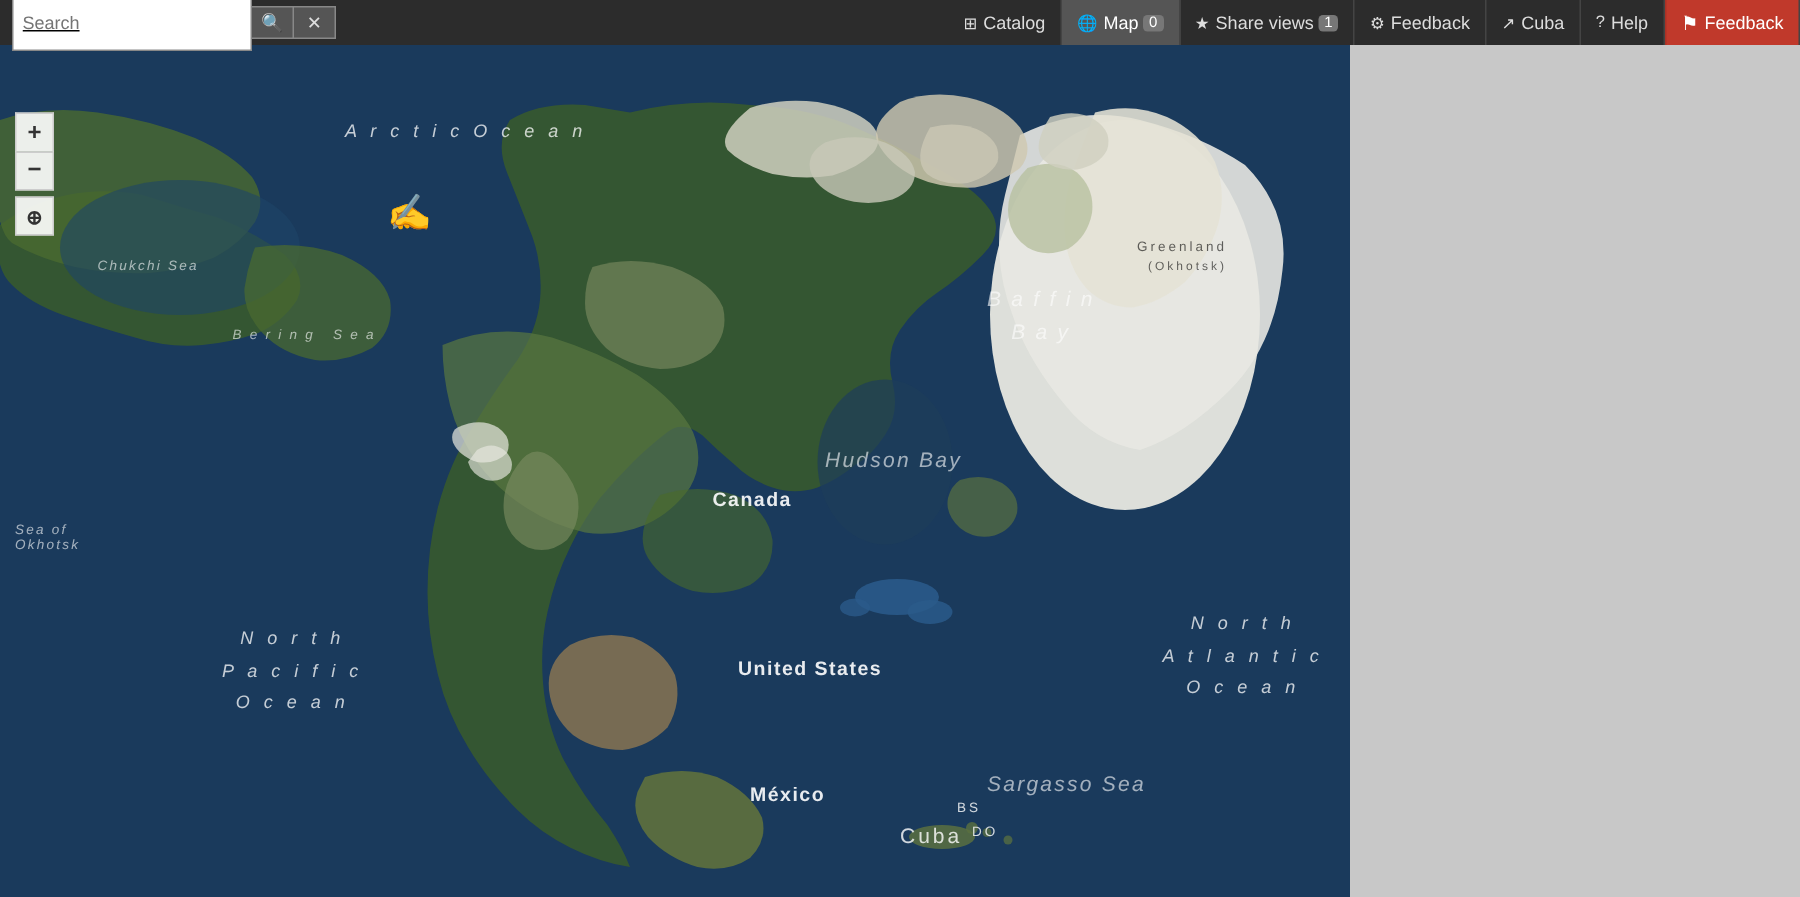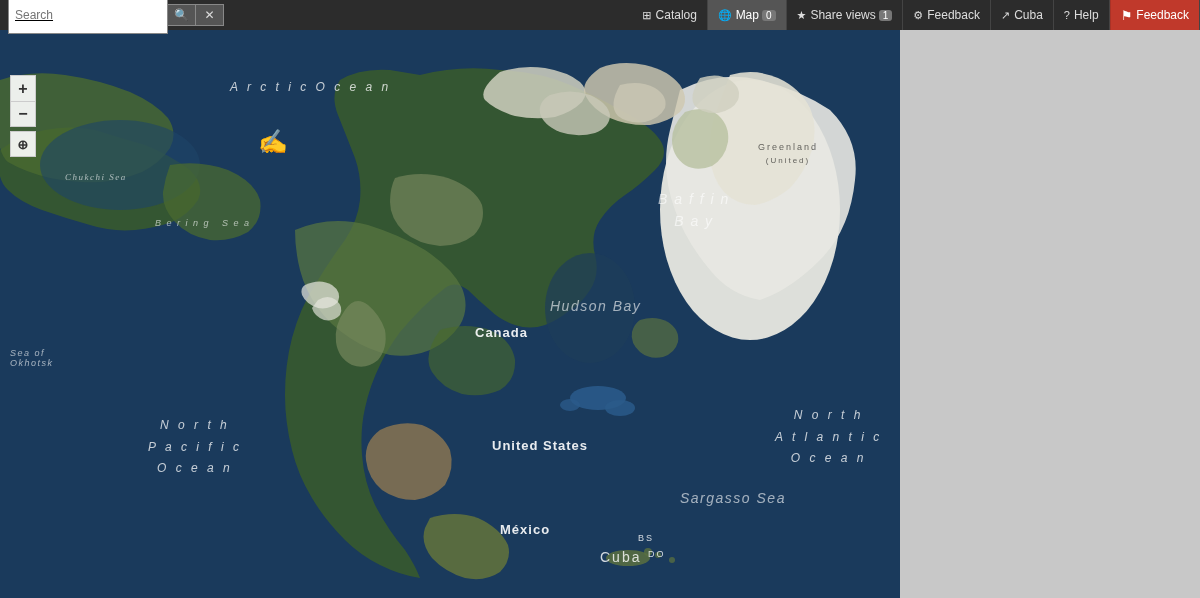--- a/index.html
+++ b/index.html
@@ -301,30 +301,30 @@
   <div class="map-label ocean" style="top:375px; left:775px; line-height:1.8; text-align:center;">
     N o r t h<br>A t l a n t i c<br>O c e a n
   </div>
 
   <div class="map-label sea" style="top:158px; left:658px; line-height:1.6; text-align:center;">
     B a f f i n<br>B a y
   </div>
 
   <div class="map-label sea" style="top:268px; left:550px;">Hudson Bay</div>
 
-  <div class="map-label sea" style="top:460px; left:658px;margin-left:22px;">Sargasso Sea</div>
+  <div class="map-label sea" style="top:484px; left:658px;">Sargasso Sea</div>
 
   <div class="map-label sea" style="top:318px; left:10px; font-size:9px;">Sea of<br>Okhotsk</div>
 
   <div class="map-label sea" style="top:188px; left:155px; font-size:9px;">B e r i n g &nbsp; S e a</div>
 
-  <div class="map-label sea" style="top:142px; left:65px; font-size:9px;font-family:Liberation Serif, serif;">Chukchi Sea</div>
-
-  <div class="map-label" style="top:111px; left:758px; font-size:9px; color:rgba(0,0,0,0.6); text-align:center; line-height:1.4;">
-    Greenland<br><span style="font-size:8px;">(United)</span>
+  <div class="map-label sea" style="top:142px; left:65px; font-size:9px;">Chukchi Sea</div>
+
+  <div class="map-label" style="top:128px; left:758px; font-size:9px; color:rgba(0,0,0,0.6); text-align:right; line-height:1.4;">
+    Greenland<br><span style="font-size:8px;">(Okhotsk)</span>
   </div>
 
   <div id="map-cursor" style="font-size:24px;">✍</div>
 
   <div id="zoom-controls">
     <button class="zoom-btn plus">+</button>
     <button class="zoom-btn">−</button>
     <button class="zoom-btn locate" title="Locate me">
       <span>⊕</span>
     </button>

